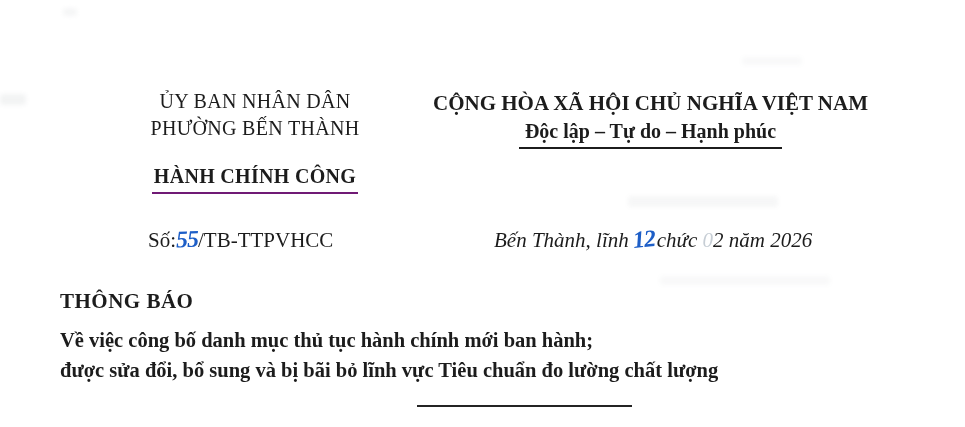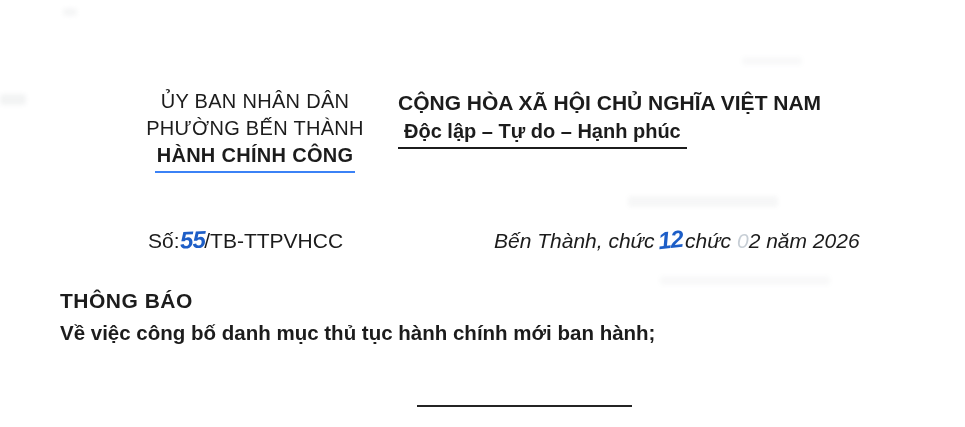--- a/index.html
+++ b/index.html
@@ -6,47 +6,48 @@
     margin: 0;
     padding: 0;
     background: #ffffff;
   }
   .page {
     position: relative;
     width: 947px;
     height: 427px;
     background: #ffffff;
     overflow: hidden;
-    font-family: Liberation Sans, sans-serif;
+    font-family: Liberation Serif, serif;
     color: #1c1c1c;
   }
   
   .issuer-block {
     position: absolute;
     left: 105px;
     top: 88px;
     width: 300px;
     text-align: center;
     font-size: 20px;
     line-height: 27px;
     letter-spacing: 0.3px;
   }
   .issuer-line { white-space: nowrap; }
   .issuer-line.bold { font-weight: bold; }
   .issuer-line.underlined span {
     display: inline-block;
-    border-bottom: 2px solid #3b82f6;
+    border-bottom: 2px solid #701a75;
     padding: 0 2px 2px 2px;
+    margin-top: 21px;
   }
   .national-block {
     position: absolute;
     left: 398px;
     top: 90px;
     width: 505px;
-    text-align: left;
+    text-align: center;
   }
   .national-motto-line1 {
     font-weight: bold;
     font-size: 21px;
     line-height: 26px;
     white-space: nowrap;
   }
   .national-motto-line2 {
     margin-top: 2px;
     font-weight: bold;
@@ -96,21 +97,21 @@
     width: 885px;
     text-align: left;
   }
   .doc-heading {
     font-weight: bold;
     font-size: 21px;
     line-height: 26px;
     letter-spacing: 0.5px;
   }
   .doc-subtitle {
-    margin-top: 4px;
+    margin-top: 11px;
     font-weight: bold;
     font-size: 20.5px;
     line-height: 30px;
   }
   .doc-subtitle div { white-space: nowrap; }
   .title-separator {
     position: absolute;
     left: 417px;
     top: 405px;
     width: 215px;
@@ -151,24 +152,25 @@
 
   <div class="national-block">
     <div class="national-motto-line1">CỘNG HÒA XÃ HỘI CHỦ NGHĨA VIỆT NAM</div>
     <div class="national-motto-line2">
       <span>Độc lập – Tự do – Hạnh phúc</span>
     </div>
   </div>
 
   <div class="ref-line"><span>Số:</span><span class="handwritten ref-number">55</span><span>/TB-TTPVHCC</span></div>
 
-  <div class="date-line"><span>Bến Thành, chức</span><span class="handwritten day-number">12</span><span>chức</span>&nbsp;<span class="faint-digit">0</span><span>2 năm 2026</span></div>
+  <div class="date-line"><span>Bến Thành, lĩnh</span><span class="handwritten day-number">12</span><span>chức</span>&nbsp;<span class="faint-digit">0</span><span>2 năm 2026</span></div>
 
   <div class="title-block">
     <div class="doc-heading">THÔNG BÁO</div>
     <div class="doc-subtitle">
       <div>Về việc công bố danh mục thủ tục hành chính mới ban hành;</div>
+      <div>được sửa đổi, bổ sung và bị bãi bỏ lĩnh vực Tiêu chuẩn đo lường chất lượng</div>
     </div>
   </div>
 
   <div class="title-separator"></div>
 
 </div>
 
 </body></html>

